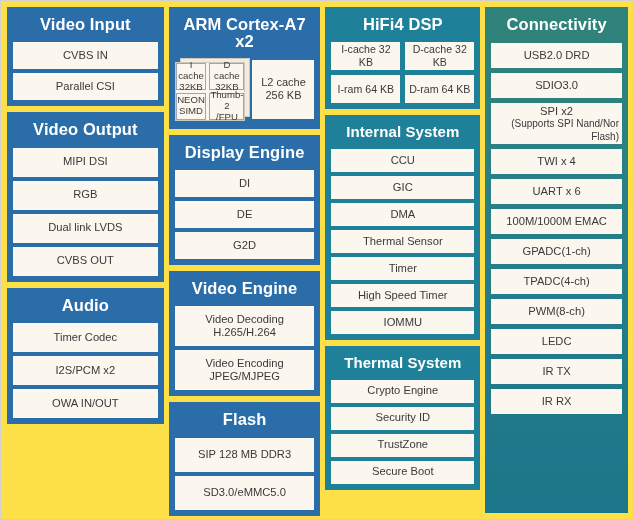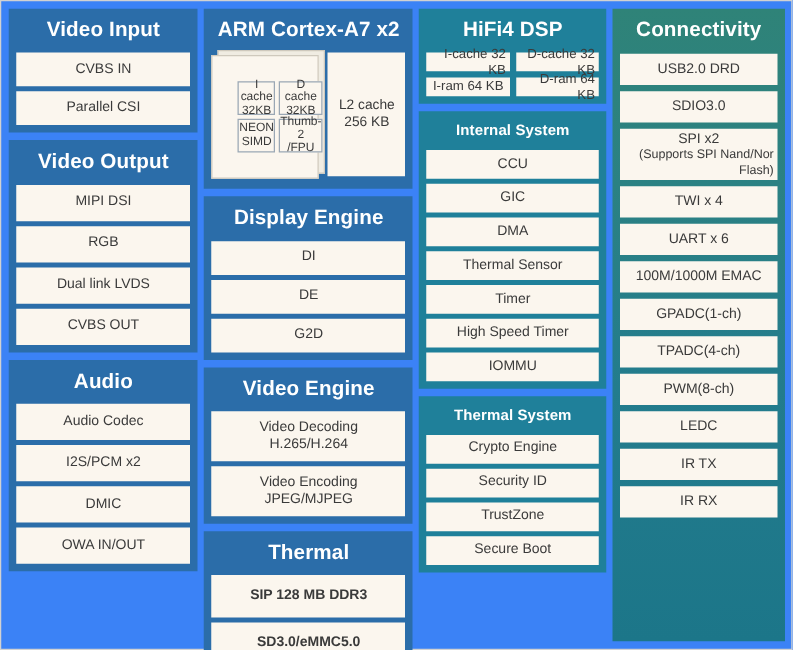--- a/index.html
+++ b/index.html
@@ -11,36 +11,36 @@
     height: 520px;
     background: #e9e9e9;
     font-family: "Liberation Sans", sans-serif;
     overflow: hidden;
   }
   #canvas {
     position: relative;
     width: 634px;
     height: 520px;
     box-sizing: border-box;
-    background: #3b82f6;
+    background: #fde047;
     border: 1px solid #d2d2d2;
     display: flex;
     flex-direction: row;
     padding: 6px 5px 6px 6px;
     gap: 5px;
   }
 
   .col {
     display: flex;
     flex-direction: column;
     gap: 6px;
     box-sizing: border-box;
   }
   .col-1 { width: 158px; }
-  .col-2 { width: 167px; }
+  .col-2 { width: 153px; }
   .col-3 { width: 156px; }
   .col-4 { width: 144px; }
 
   
   .block {
     box-sizing: border-box;
     display: flex;
     flex-direction: column;
     padding: 5px 6px 6px 6px;
     gap: 4px;
@@ -53,21 +53,21 @@
 
   .block-title {
     color: #ffffff;
     font-weight: bold;
     text-align: center;
     letter-spacing: .1px;
     padding: 4px 0 5px 0;
     line-height: 1.05;
   }
   .title-lg { font-size: 16.5px; }
-  .title-md { font-size: 12px; }
+  .title-md { font-size: 15px; }
 
   
   .cell {
     background: #fbf6ee;
     color: #3a3a3a;
     text-align: center;
     font-size: 11.2px;
     line-height: 1.22;
     box-sizing: border-box;
     display: flex;
@@ -80,24 +80,24 @@
   .cell .sub { font-size: 10px; display: block; }
 
   
   .vi-cell  { height: 27px; }
   .vo-cell  { height: 29px; }
   .au-cell  { height: 29px; }
 
   
   .de-cell  { height: 27px; }
   .ve-cell  { height: 40px; }
-  .mem-cell { height: 34px; font-weight: bold; }
-
-  
-  .dsp-cell { height: 15px; font-size: 10.6px; text-align: right; }
+  .mem-cell { height: 34px; }
+
+  
+  .dsp-cell { height: 28px; font-size: 10.6px; }
   .is-cell  { height: 23px; }
   .sec-cell { height: 23px; }
 
   
   .cn-cell  { height: 25px; text-align: right; }
   .cn-cell.tall { height: 41px; }
 
   
   .arm-body {
     display: flex;
@@ -119,21 +119,21 @@
     bottom: 4px;
     background: #f0ece2;
     border: 1px solid #cfc9bd;
     box-sizing: border-box;
   }
   .stack-front {
     position: relative;
     background: #fbf6ee;
     border: 1px solid #cfc9bd;
     box-sizing: border-box;
-    padding: 20px;
+    padding: 0;
     display: grid;
     grid-template-columns: 1fr 1fr;
     gap: 3px;
   }
   .mini {
     background: #fbf6ee;
     border: 1px solid #9aa7b4;
     box-sizing: border-box;
     font-size: 9.6px;
     line-height: 1.12;
@@ -185,23 +185,22 @@
     <div class="block blue">
       <div class="block-title title-lg">Video Output</div>
       <div class="cell vo-cell">MIPI DSI</div>
       <div class="cell vo-cell">RGB</div>
       <div class="cell vo-cell">Dual link LVDS</div>
       <div class="cell vo-cell">CVBS OUT</div>
     </div>
 
     <div class="block blue">
       <div class="block-title title-lg">Audio</div>
-      <div class="cell au-cell">Audio Codec</div>
+      <div class="cell au-cell">Timer Codec</div>
       <div class="cell au-cell">I2S/PCM x2</div>
-      <div class="cell au-cell">DMIC</div>
       <div class="cell au-cell">OWA IN/OUT</div>
     </div>
 
   </div>
 
   <div class="col col-2">
 
     <div class="block blue">
       <div class="block-title title-lg">ARM Cortex-A7 x2</div>
       <div class="arm-body">
@@ -246,21 +245,21 @@
         <span>Video Decoding</span>
         <span>H.265/H.264</span>
       </div>
       <div class="cell ve-cell two-line">
         <span>Video Encoding</span>
         <span>JPEG/MJPEG</span>
       </div>
     </div>
 
     <div class="block blue">
-      <div class="block-title title-lg">Thermal</div>
+      <div class="block-title title-lg">Flash</div>
       <div class="cell mem-cell">SIP 128 MB DDR3</div>
       <div class="cell mem-cell">SD3.0/eMMC5.0</div>
     </div>
 
   </div>
 
   <div class="col col-3">
 
     <div class="block teal">
       <div class="block-title title-lg">HiFi4 DSP</div>

